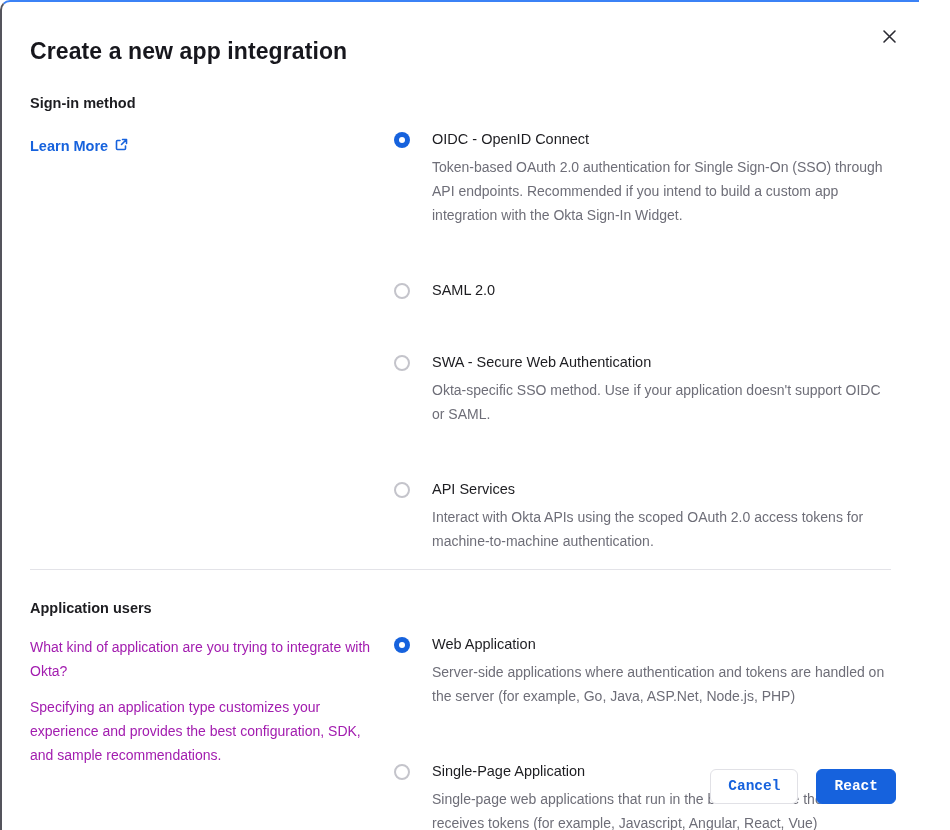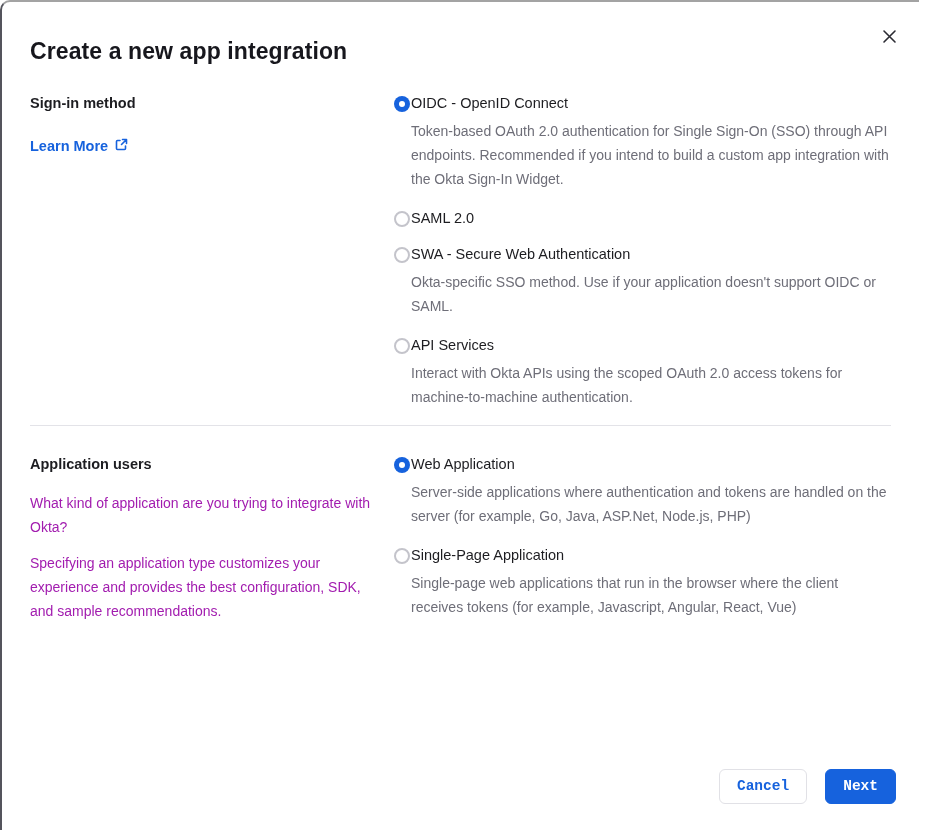--- a/index.html
+++ b/index.html
@@ -8,21 +8,21 @@
     width: 950px; height: 830px;
     background: #ffffff;
     font-family: "Liberation Sans", sans-serif;
     color: #1d1d21;
     overflow: hidden;
   }
   .modal {
     position: relative;
     width: 919px; height: 830px;
     background: #ffffff;
-    border-top: 2px solid #a3a3a3;
+    border-top: 2px solid #3b82f6;
     border-left: 2px solid #54545c;
     border-top-left-radius: 10px;
   }
   .modal-inner { padding: 0 28px; }
 
   .close-btn {
     position: absolute;
     top: 22px; right: 16px;
     width: 28px; height: 28px;
     display: flex; align-items: center; justify-content: center;
@@ -64,21 +64,21 @@
     margin: 0;
     margin-top: 19px;
     font-size: 14px;
     line-height: 24px;
     color: #a21caf;
     max-width: 345px;
   }
   .para + .para { margin-top: 12px; }
 
   .options { display: flex; flex-direction: column; gap: 19px; }
-  .option { display: flex; gap: 1px; cursor: pointer; }
+  .option { display: flex; gap: 22px; cursor: pointer; margin-top: 36px; }
   .radio {
     width: 16px; height: 16px;
     border-radius: 50%;
     border: 2px solid #c4c4cb;
     background: #fff;
     flex-shrink: 0;
     margin-top: 1px;
     position: relative;
   }
   .option.selected .radio {
@@ -232,16 +232,16 @@
         </div>
 
 
       </div>
     </div>
 
   </div>
 
   <div class="footer">
     <button class="btn btn-cancel">Cancel</button>
-    <button class="btn btn-next">Next</button>
+    <button class="btn btn-next">React</button>
   </div>
 
 </div>
 
 </body></html>

